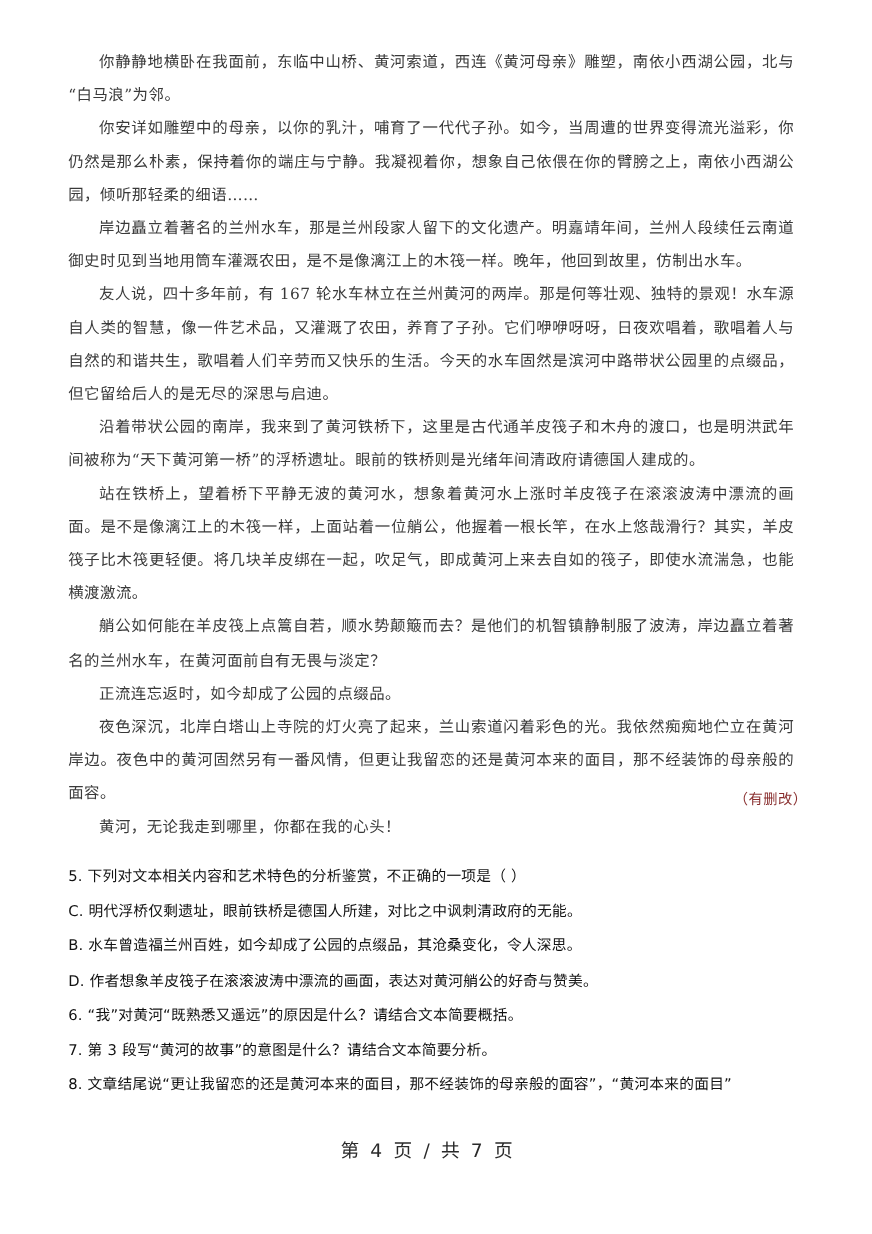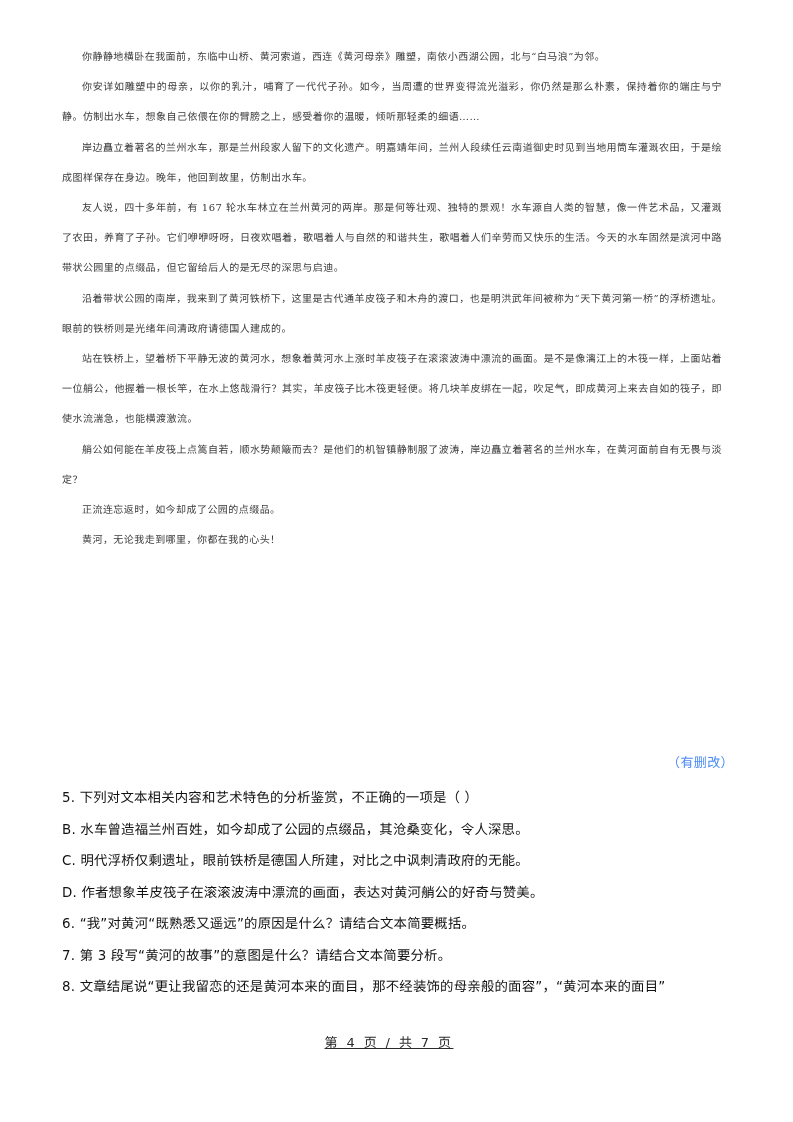--- a/index.html
+++ b/index.html
@@ -31,45 +31,45 @@
   .passage {
     position: absolute;
     left: 62px;
     top: 42px;
     width: 672px;
   }
 
   .passage p {
     margin: 0 12px 0 0;
     font-family: "DejaVu Serif", serif;
-    font-size: 10px;
+    font-size: 14px;
     line-height: 30.2px;
     color: #2b2b2b;
     text-align: justify;
     text-justify: inter-character;
     letter-spacing: 0.45px;
     filter: blur(0.12px);
     opacity: 0.93;
   }
   .passage p.indent {
     text-indent: 2em;
   }
   .passage p.last-line-left {
     text-align-last: left;
   }
 
   .attrib {
     position: absolute;
     left: 62px;
-    top: 752px;
+    top: 716px;
     width: 672px;
     text-align: right;
     font-family: "DejaVu Serif", serif;
     font-size: 13px;
-    color: #3b82f6;
+    color: #7f1d1d;
     letter-spacing: 0.4px;
     opacity: 0.93;
     filter: blur(0.12px);
   }
 
   
   .questions {
     position: absolute;
     left: 62px;
     top: 782px;
@@ -85,49 +85,49 @@
   }
 
   
   .footer {
     position: absolute;
     left: 0;
     top: 1032px;
     width: 778px;
     text-align: center;
     font-family: "DejaVu Sans", sans-serif;
-    font-size: 13px;
+    font-size: 17px;
     color: #2a2a2a;
     letter-spacing: 2.4px;
-    text-decoration: underline;
   }
 </style>
 </head>
 <body>
 
 <div class="page">
 
   <div class="passage">
     <p class="indent last-line-left">你静静地横卧在我面前，东临中山桥、黄河索道，西连《黄河母亲》雕塑，南依小西湖公园，北与“白马浪”为邻。</p>
-    <p class="indent last-line-left">你安详如雕塑中的母亲，以你的乳汁，哺育了一代代子孙。如今，当周遭的世界变得流光溢彩，你仍然是那么朴素，保持着你的端庄与宁静。仿制出水车，想象自己依偎在你的臂膀之上，感受着你的温暖，倾听那轻柔的细语……</p>
-    <p class="indent last-line-left">岸边矗立着著名的兰州水车，那是兰州段家人留下的文化遗产。明嘉靖年间，兰州人段续任云南道御史时见到当地用筒车灌溉农田，于是绘成图样保存在身边。晚年，他回到故里，仿制出水车。</p>
+    <p class="indent last-line-left">你安详如雕塑中的母亲，以你的乳汁，哺育了一代代子孙。如今，当周遭的世界变得流光溢彩，你仍然是那么朴素，保持着你的端庄与宁静。我凝视着你，想象自己依偎在你的臂膀之上，南依小西湖公园，倾听那轻柔的细语……</p>
+    <p class="indent last-line-left">岸边矗立着著名的兰州水车，那是兰州段家人留下的文化遗产。明嘉靖年间，兰州人段续任云南道御史时见到当地用筒车灌溉农田，是不是像漓江上的木筏一样。晚年，他回到故里，仿制出水车。</p>
     <p class="indent last-line-left">友人说，四十多年前，有 167 轮水车林立在兰州黄河的两岸。那是何等壮观、独特的景观！水车源自人类的智慧，像一件艺术品，又灌溉了农田，养育了子孙。它们咿咿呀呀，日夜欢唱着，歌唱着人与自然的和谐共生，歌唱着人们辛劳而又快乐的生活。今天的水车固然是滨河中路带状公园里的点缀品，但它留给后人的是无尽的深思与启迪。</p>
     <p class="indent last-line-left">沿着带状公园的南岸，我来到了黄河铁桥下，这里是古代通羊皮筏子和木舟的渡口，也是明洪武年间被称为“天下黄河第一桥”的浮桥遗址。眼前的铁桥则是光绪年间清政府请德国人建成的。</p>
     <p class="indent last-line-left">站在铁桥上，望着桥下平静无波的黄河水，想象着黄河水上涨时羊皮筏子在滚滚波涛中漂流的画面。是不是像漓江上的木筏一样，上面站着一位艄公，他握着一根长竿，在水上悠哉滑行？其实，羊皮筏子比木筏更轻便。将几块羊皮绑在一起，吹足气，即成黄河上来去自如的筏子，即使水流湍急，也能横渡激流。</p>
     <p class="indent last-line-left">艄公如何能在羊皮筏上点篙自若，顺水势颠簸而去？是他们的机智镇静制服了波涛，岸边矗立着著名的兰州水车，在黄河面前自有无畏与淡定？</p>
     <p class="indent last-line-left">正流连忘返时，如今却成了公园的点缀品。</p>
+    <p class="indent last-line-left">夜色深沉，北岸白塔山上寺院的灯火亮了起来，兰山索道闪着彩色的光。我依然痴痴地伫立在黄河岸边。夜色中的黄河固然另有一番风情，但更让我留恋的还是黄河本来的面目，那不经装饰的母亲般的面容。</p>
     <p class="indent last-line-left">黄河，无论我走到哪里，你都在我的心头！</p>
   </div>
 
   <div class="attrib">（有删改）</div>
 
   <div class="questions">
     <div class="q">5. 下列对文本相关内容和艺术特色的分析鉴赏，不正确的一项是（    ）</div>
+    <div class="q">C. 明代浮桥仅剩遗址，眼前铁桥是德国人所建，对比之中讽刺清政府的无能。</div>
     <div class="q">B. 水车曾造福兰州百姓，如今却成了公园的点缀品，其沧桑变化，令人深思。</div>
-    <div class="q">C. 明代浮桥仅剩遗址，眼前铁桥是德国人所建，对比之中讽刺清政府的无能。</div>
     <div class="q">D. 作者想象羊皮筏子在滚滚波涛中漂流的画面，表达对黄河艄公的好奇与赞美。</div>
     <div class="q">6. “我”对黄河“既熟悉又遥远”的原因是什么？请结合文本简要概括。</div>
     <div class="q">7. 第 3 段写“黄河的故事”的意图是什么？请结合文本简要分析。</div>
     <div class="q">8. 文章结尾说“更让我留恋的还是黄河本来的面目，那不经装饰的母亲般的面容”，“黄河本来的面目”</div>
   </div>
 
   <div class="footer">
     <span>第 4 页 / 共 7 页</span>
   </div>
 

